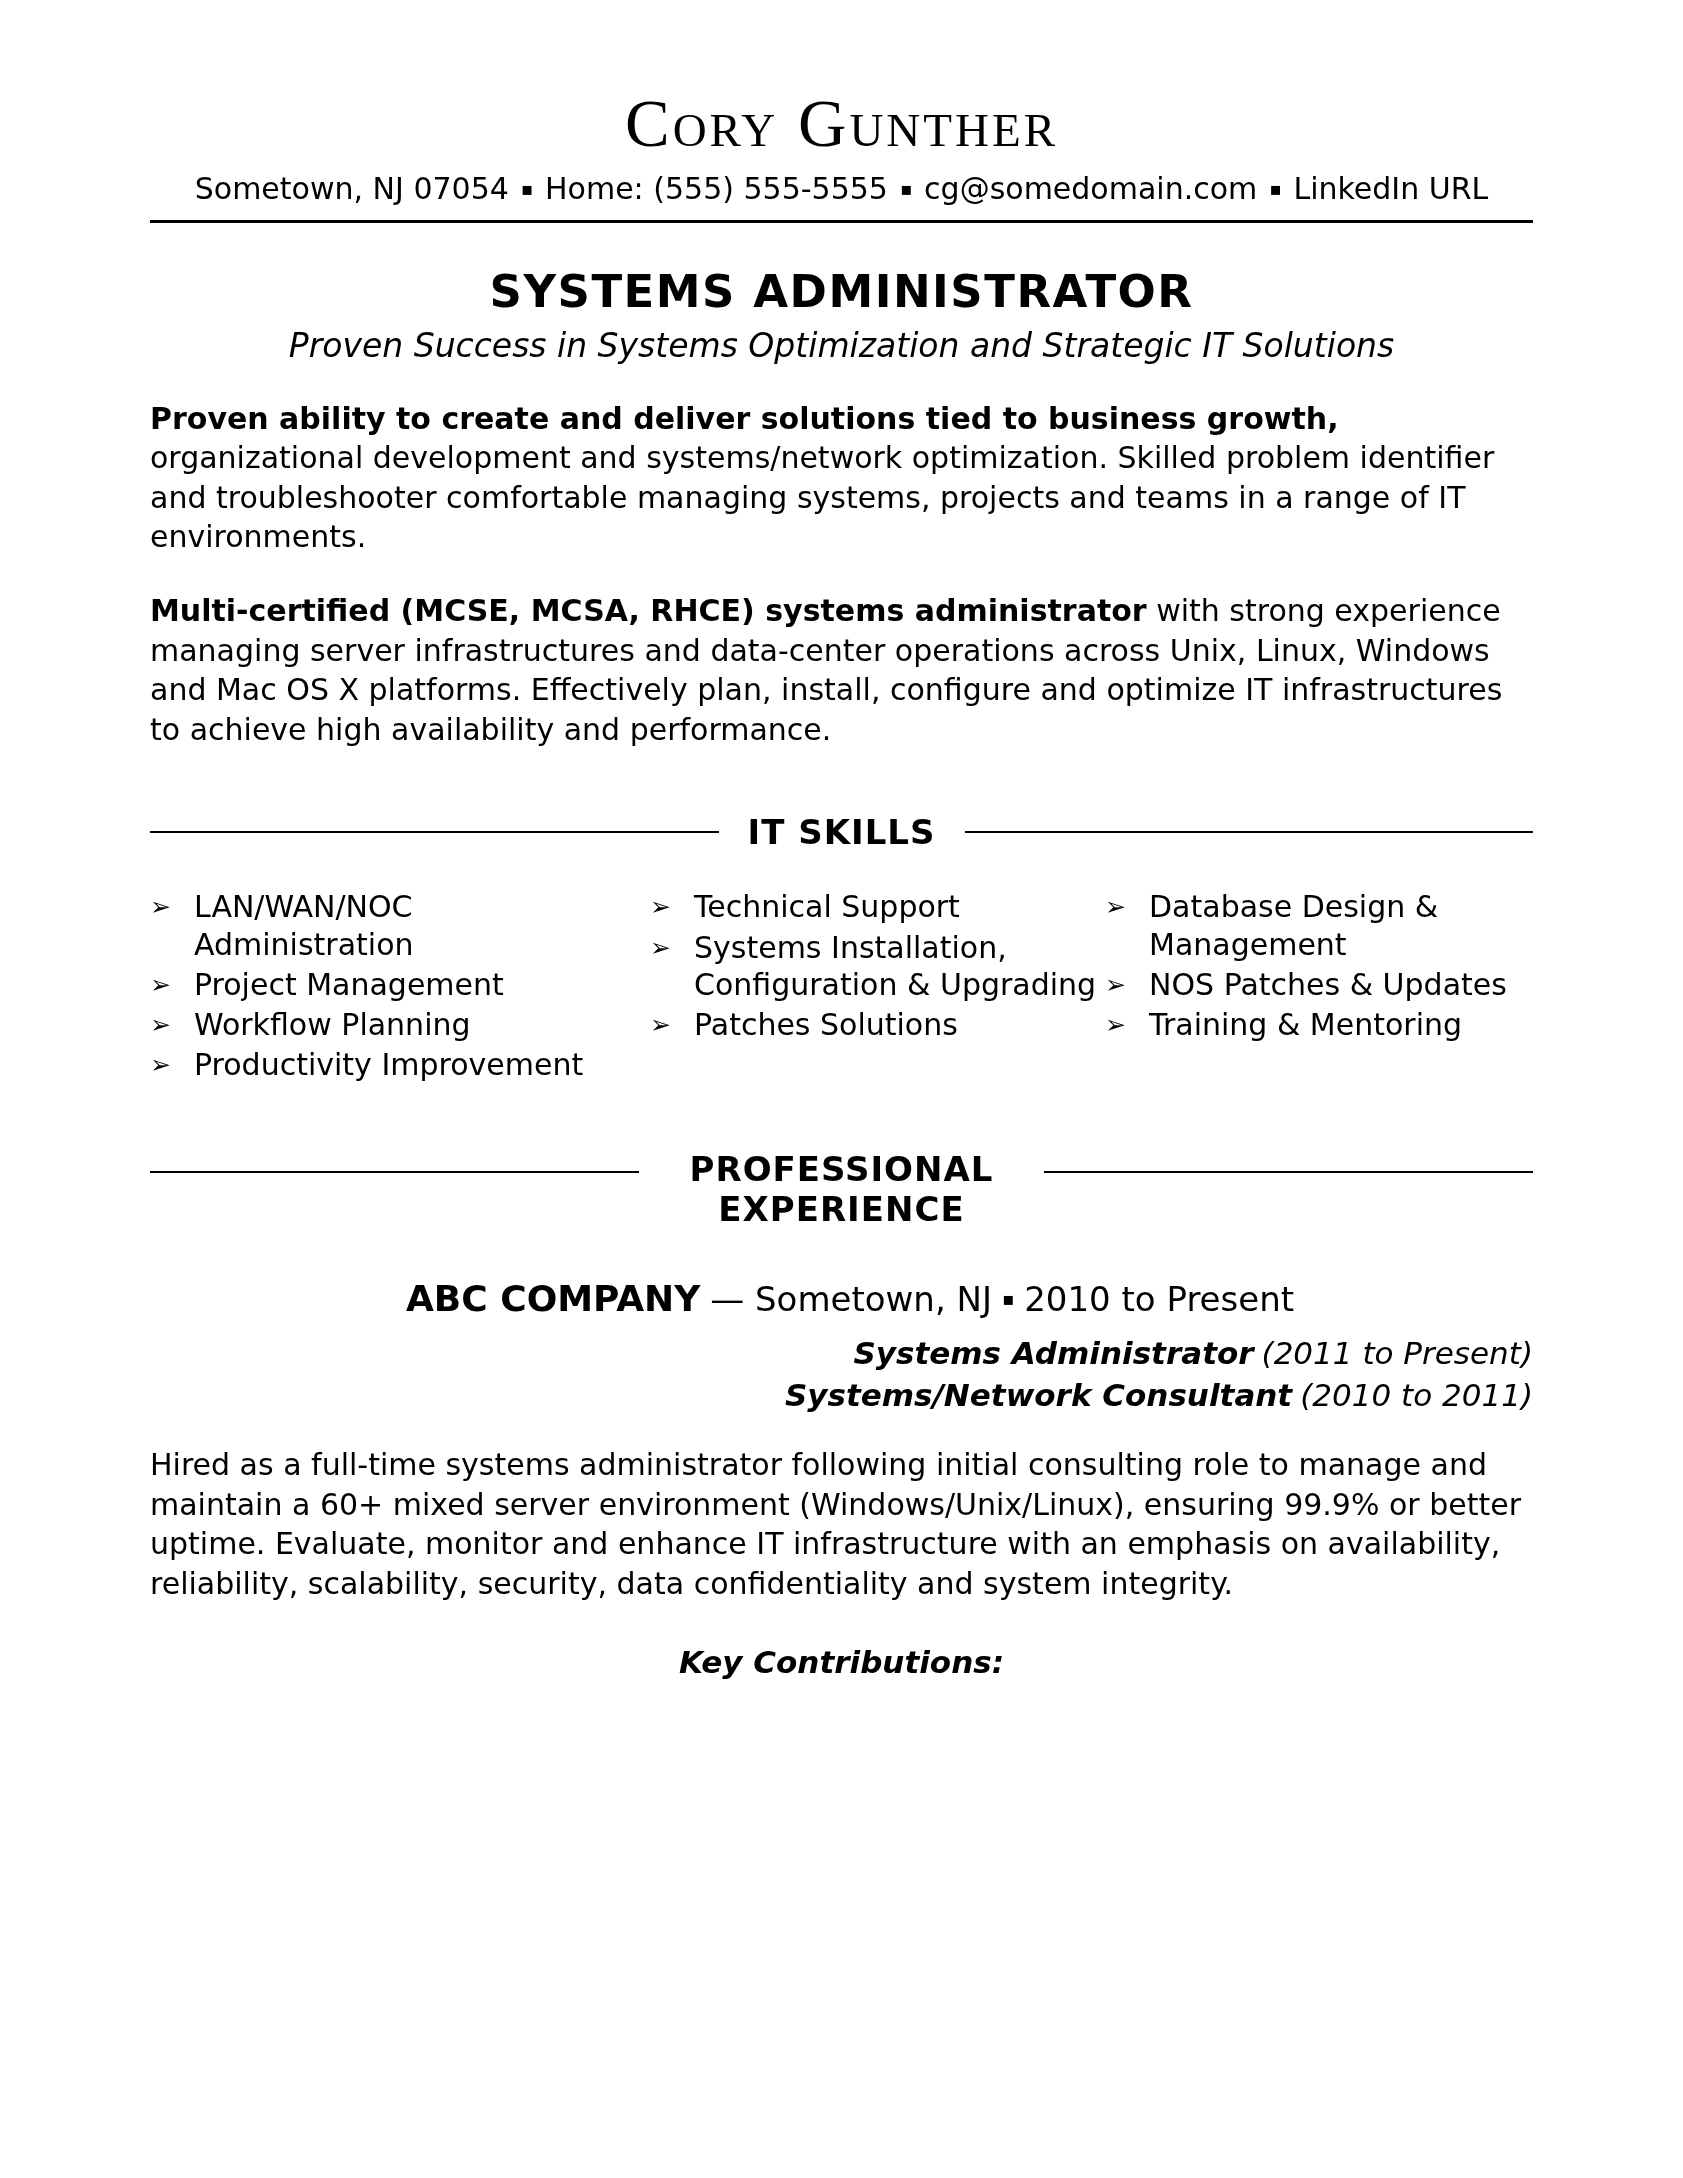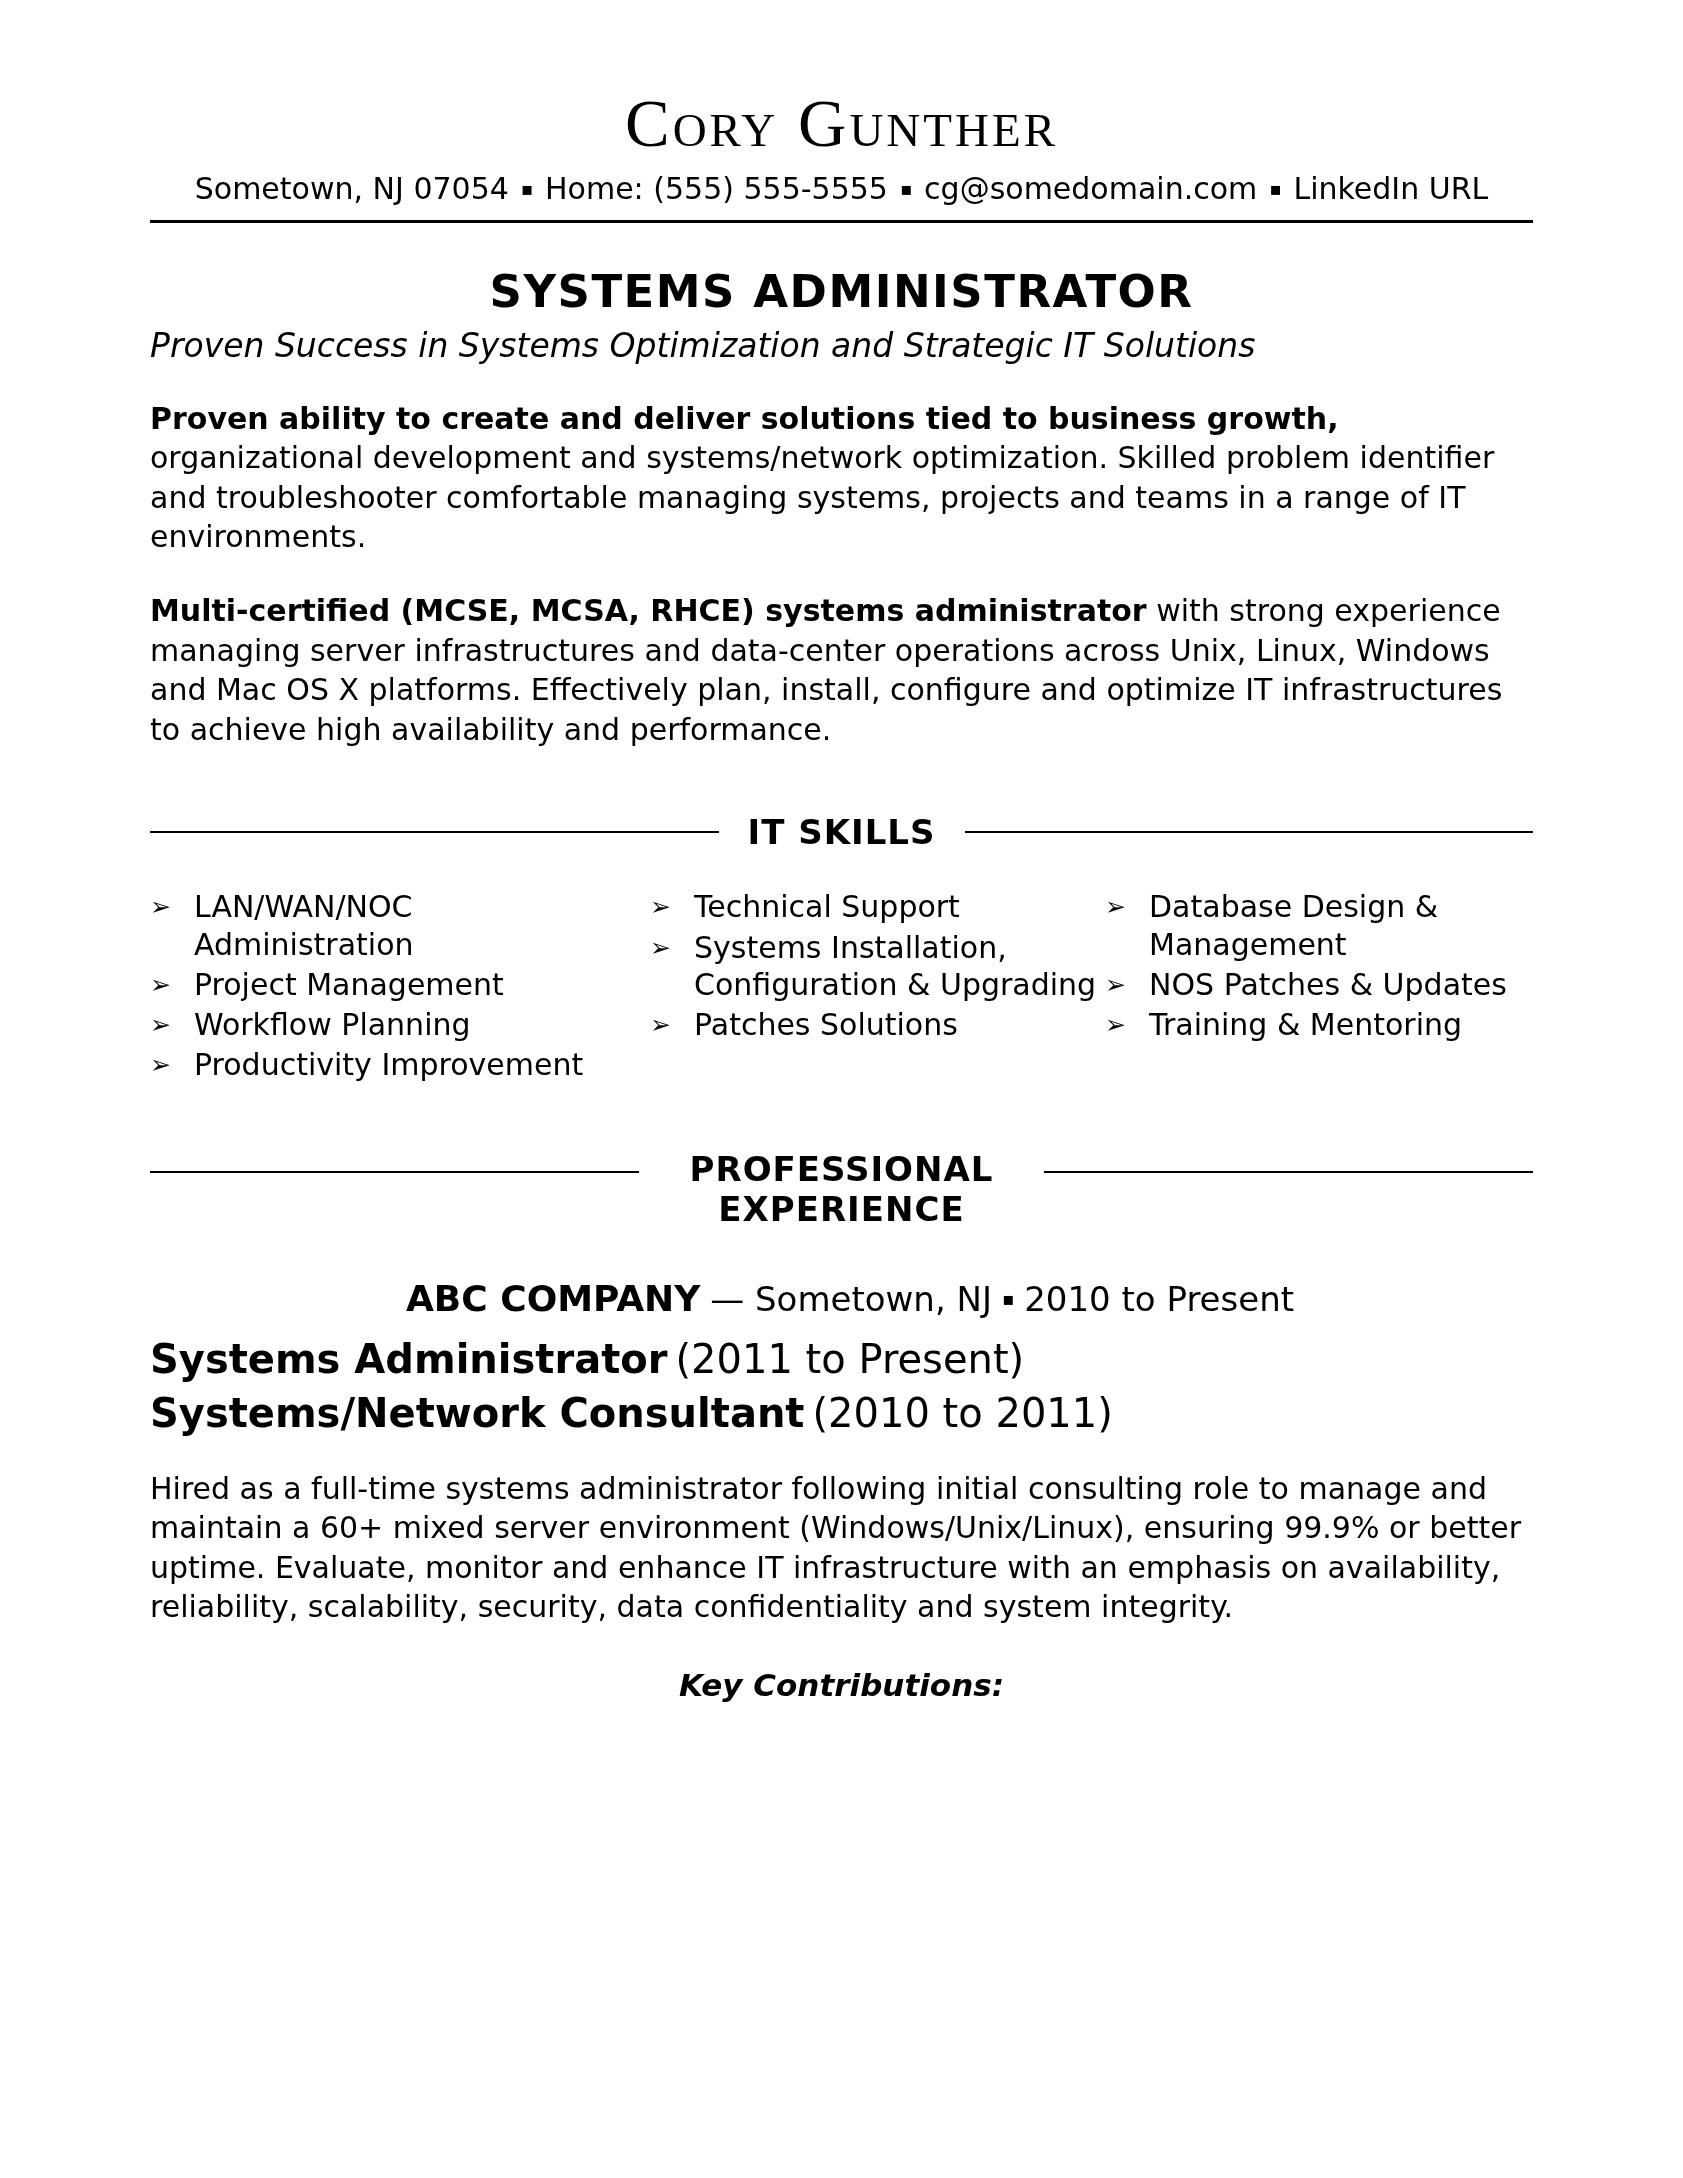--- a/index.html
+++ b/index.html
@@ -51,21 +51,21 @@
   
   .doc-title {
     margin-top: 42px;
     text-align: center;
     font-size: 45px;
     font-weight: bold;
     letter-spacing: 1.5px;
   }
   .tagline {
     margin-top: 8px;
-    text-align: left;
+    text-align: center;
     font-size: 33px;
     font-style: italic;
   }
 
   
   .para {
     margin-top: 34px;
     font-size: 30px;
     line-height: 1.32;
     text-align: left;
@@ -122,23 +122,24 @@
     display: flex;
     justify-content: center;
     align-items: baseline;
     gap: 10px;
     font-size: 34px;
   }
   .company-name { font-weight: bold; font-size: 36px; margin-left: 17px; }
   .company-line .sq { align-self: center; }
   .role-line {
     margin-top: 14px;
-    text-align: left;
-    font-size: 40px;
+    text-align: right;
+    font-size: 31px;
     line-height: 1.3;
+    font-style: italic;
   }
   .role-line + .role-line { margin-top: 2px; }
   .role-title { font-weight: bold; }
   .role-dates { margin-left: 8px; }
   .exp-desc { margin-top: 30px; }
   .key-contrib {
     margin-top: 40px;
     text-align: center;
     font-size: 31px;
     font-weight: bold;

